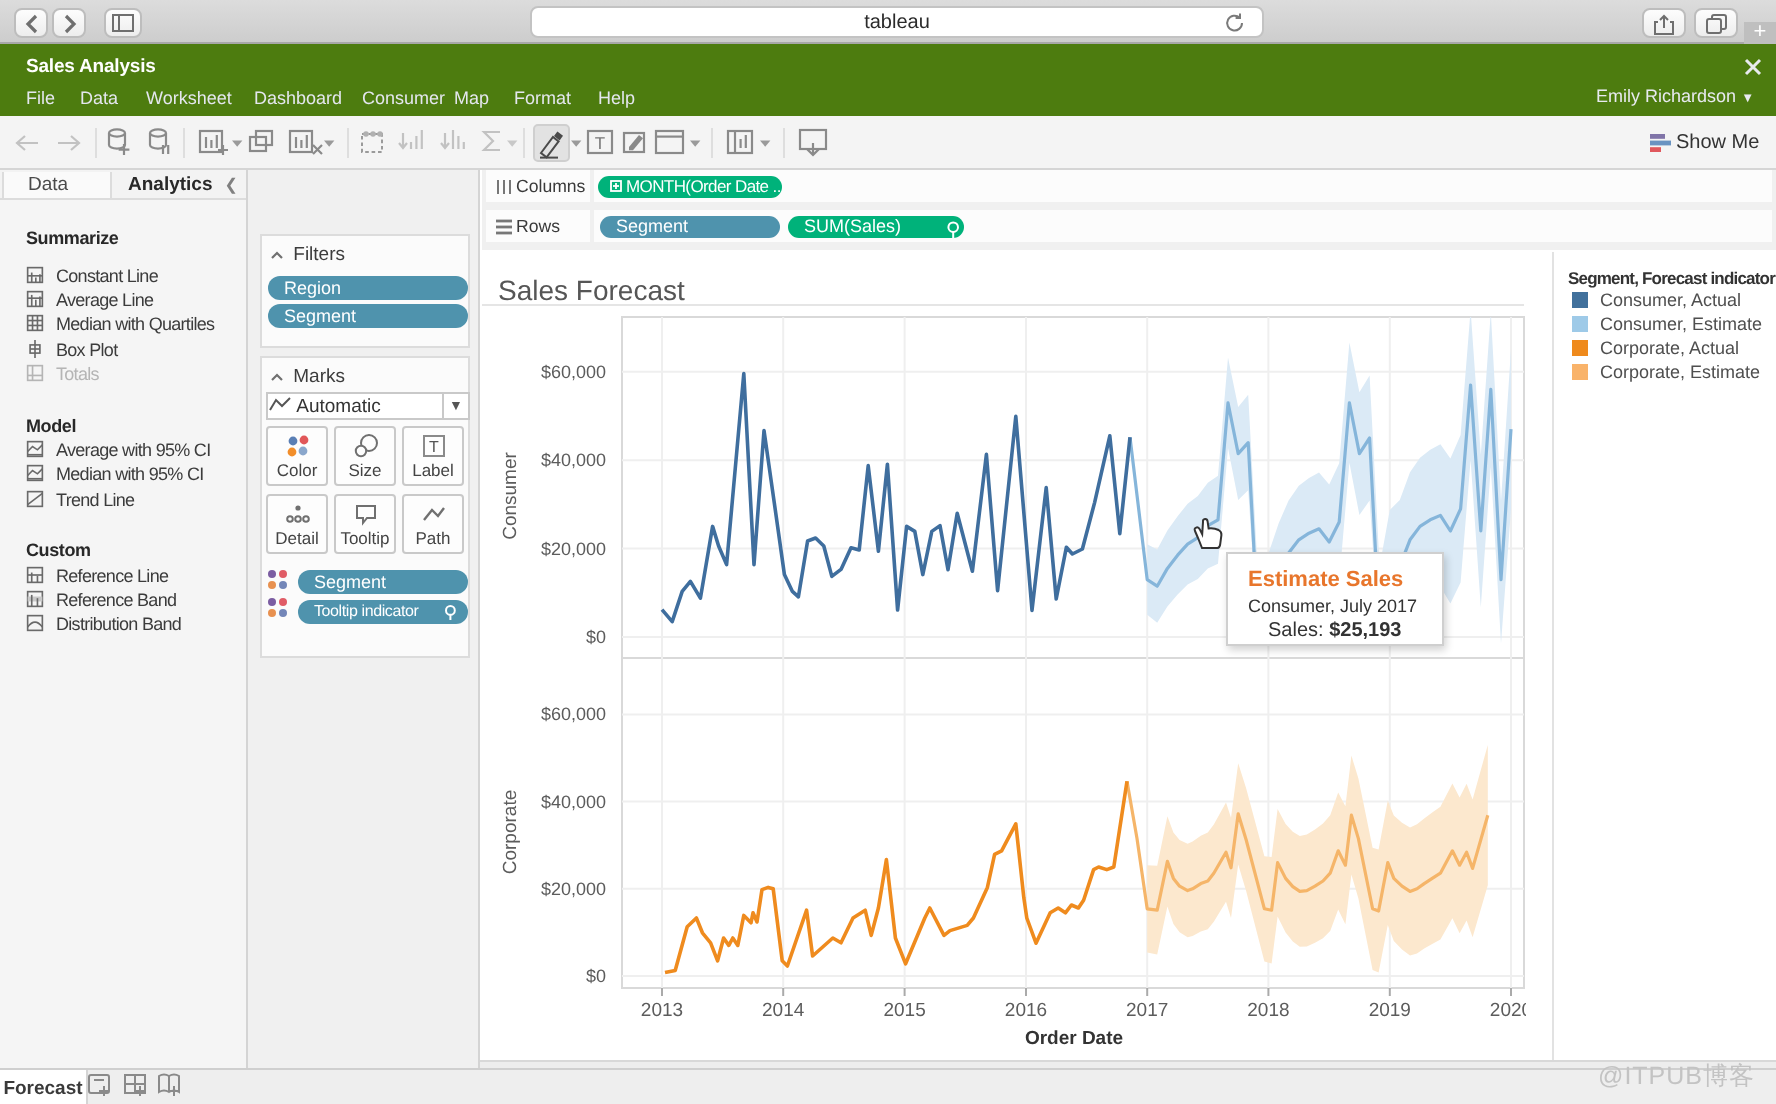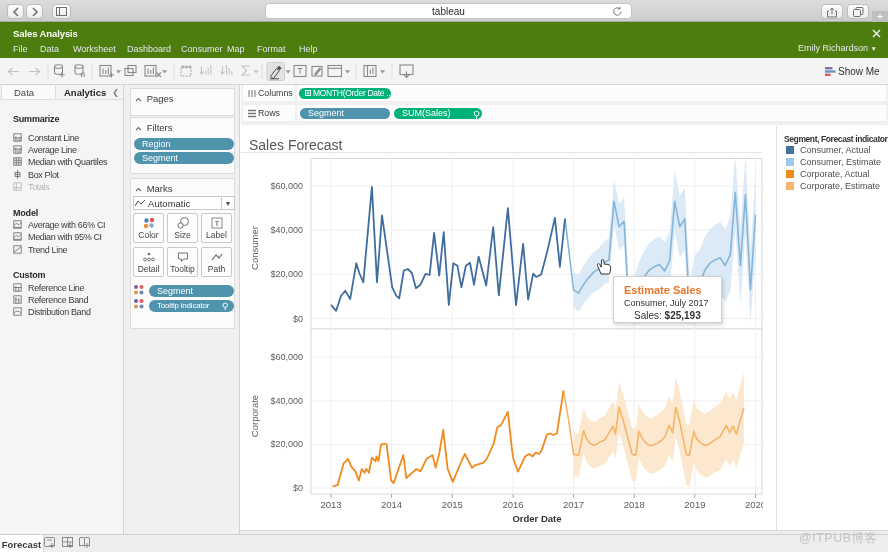--- a/index.html
+++ b/index.html
@@ -204,21 +204,21 @@
       <line x1="1" y1="7" x2="10" y2="7" stroke="#b5b5b5"></line>
       <line x1="4" y1="1" x2="4" y2="10" stroke="#b5b5b5"></line>
     </svg>
     <div class="aitem" style="top:97px;color:#b5b5b5">Totals</div>
     <div class="sechead" style="top:123px">Model</div>
     <svg class="aicon" style="top:135px" viewBox="0 0 11 11">
       <rect x="1" y="1" width="9" height="9" stroke="#6a6a6a" fill="none" stroke-width="1"></rect>
       <path d="M1 7 L4 4 L7 6 L10 3" stroke="#6a6a6a" fill="none" stroke-width="1"></path>
       <line x1="1" y1="9" x2="10" y2="9" stroke="#6a6a6a" fill="none" stroke-width="1"></line>
     </svg>
-    <div class="aitem" style="top:135px;">Average with 66% CI</div>
+    <div class="aitem" style="top:135px;">Average with 95% CI</div>
     <svg class="aicon" style="top:147px" viewBox="0 0 11 11">
       <rect x="1" y="1" width="9" height="9" stroke="#6a6a6a" fill="none" stroke-width="1"></rect>
       <path d="M1 7 L4 4 L7 6 L10 3" stroke="#6a6a6a" fill="none" stroke-width="1"></path>
       <line x1="1" y1="9" x2="10" y2="9" stroke="#6a6a6a" fill="none" stroke-width="1"></line>
     </svg>
     <div class="aitem" style="top:147px;">Median with 95% CI</div>
     <svg class="aicon" style="top:160px" viewBox="0 0 11 11">
       <rect x="1" y="1" width="9" height="9" stroke="#6a6a6a" fill="none" stroke-width="1"></rect>
       <line x1="1" y1="9" x2="10" y2="2" stroke="#6a6a6a" fill="none" stroke-width="1"></line>
     </svg>
@@ -238,25 +238,20 @@
       <line x1="7" y1="10" x2="7" y2="5" stroke="#6a6a6a" fill="none" stroke-width="1"></line>
     </svg>
     <div class="aitem" style="top:210px;">Reference Band</div>
     <svg class="aicon" style="top:222px" viewBox="0 0 11 11">
       <rect x="1" y="1" width="9" height="9" stroke="#6a6a6a" fill="none" stroke-width="1"></rect>
       <path d="M1 8 Q5.5 2 10 8" stroke="#6a6a6a" fill="none" stroke-width="1"></path>
     </svg>
     <div class="aitem" style="top:222px;">Distribution Band</div>
   </div>
 <div class="spanel">
-    <div class="card" style="top:3px;height:28px">
-      <div class="cardhead"><span class="caret-up"><svg width="7" height="5" viewBox="0 0 7 5">
-            <path d="M1 4 L3.5 1.5 L6 4" stroke="#707070" fill="none" stroke-width="1.1"></path>
-          </svg></span> Pages</div>
-    </div>
     <div class="card" style="top:32px;height:57px">
       <div class="cardhead"><span class="caret-up"><svg width="7" height="5" viewBox="0 0 7 5">
             <path d="M1 4 L3.5 1.5 L6 4" stroke="#707070" fill="none" stroke-width="1.1"></path>
           </svg></span> Filters</div>
       <div class="pill" style="left:3px;top:20px;width:100px">Region</div>
       <div class="pill" style="left:3px;top:34px;width:100px">Segment</div>
     </div>
     <div class="card" style="top:93px;height:151px">
       <div class="cardhead"><span class="caret-up"><svg width="7" height="5" viewBox="0 0 7 5">
             <path d="M1 4 L3.5 1.5 L6 4" stroke="#707070" fill="none" stroke-width="1.1"></path>

